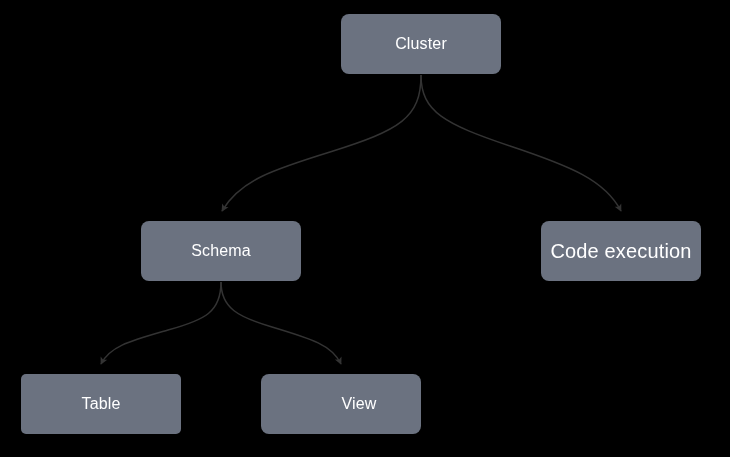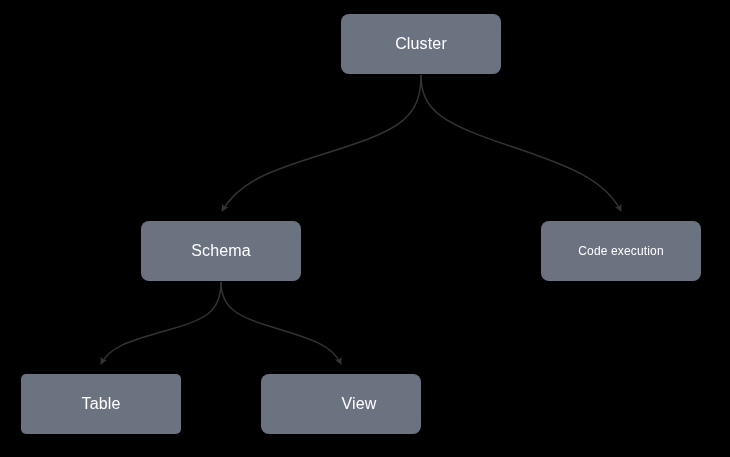--- a/index.html
+++ b/index.html
@@ -69,21 +69,21 @@
   </svg>
 
   <div class="node" style="left: 141px; top: 221px; width: 160px; height: 60px; background: rgb(107, 114, 128); color: rgb(255, 255, 255); border-radius: 8px; font-size: 16px;">
     <span class="node-label">Schema</span>
   </div>
 
   <div class="node" style="left: 341px; top: 14px; width: 160px; height: 60px; background: rgb(107, 114, 128); color: rgb(255, 255, 255); border-radius: 8px; font-size: 16px;">
     <span class="node-label">Cluster</span>
   </div>
 
-  <div class="node" style="left: 541px; top: 221px; width: 160px; height: 60px; background: rgb(107, 114, 128); color: rgb(255, 255, 255); border-radius: 8px; font-size: 12px;">
+  <div class="node" style="left: 541px; top: 221px; width: 160px; height: 60px; background: rgb(107, 114, 128); color: rgb(255, 255, 255); border-radius: 8px; font-size: 20px;">
     <span class="node-label">Code execution</span>
   </div>
 
   <div class="node" style="left: 21px; top: 374px; width: 160px; height: 60px; background: rgb(107, 114, 128); color: rgb(255, 255, 255); border-radius: 5px; font-size: 16px;">
     <span class="node-label">Table</span>
   </div>
 
   <div class="node" style="left: 261px; top: 374px; width: 160px; height: 60px; background: rgb(107, 114, 128); color: rgb(255, 255, 255); border-radius: 8px; font-size: 16px; padding-left: 36px;">
     <span class="node-label">View</span>
   </div>

